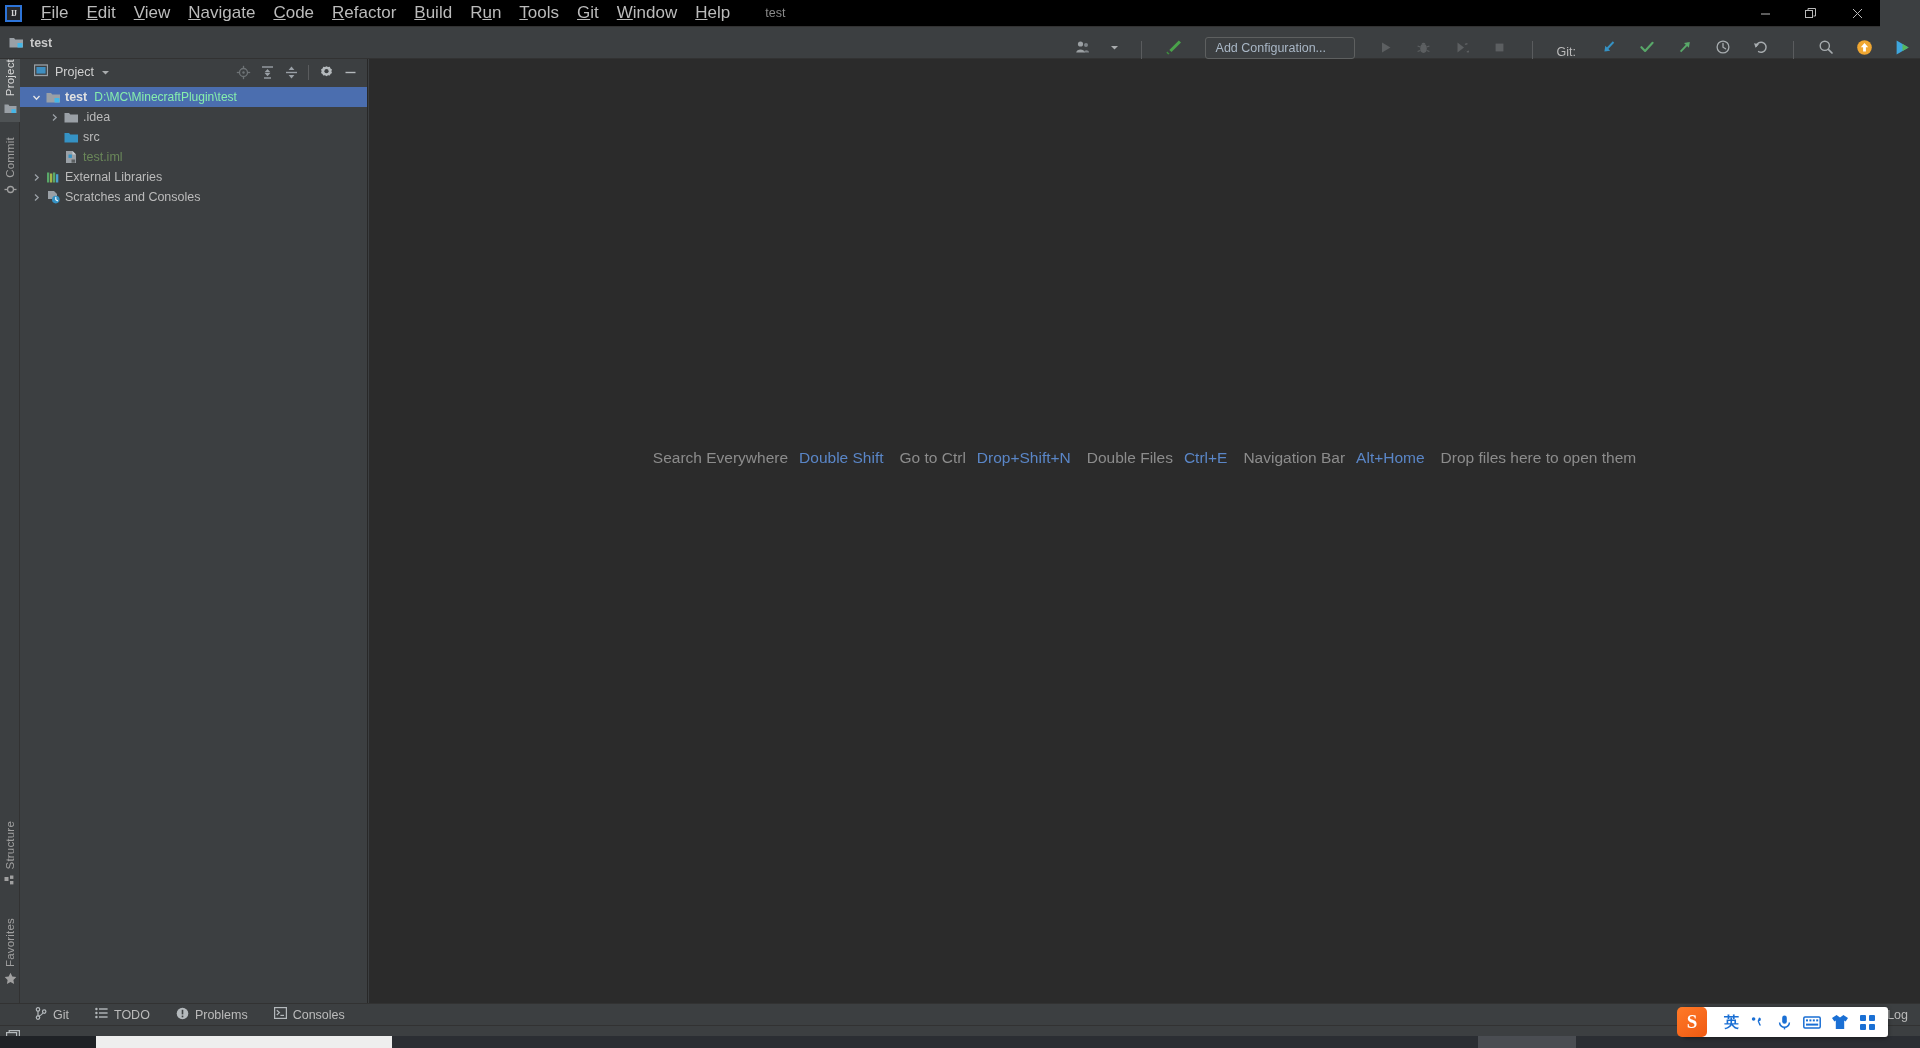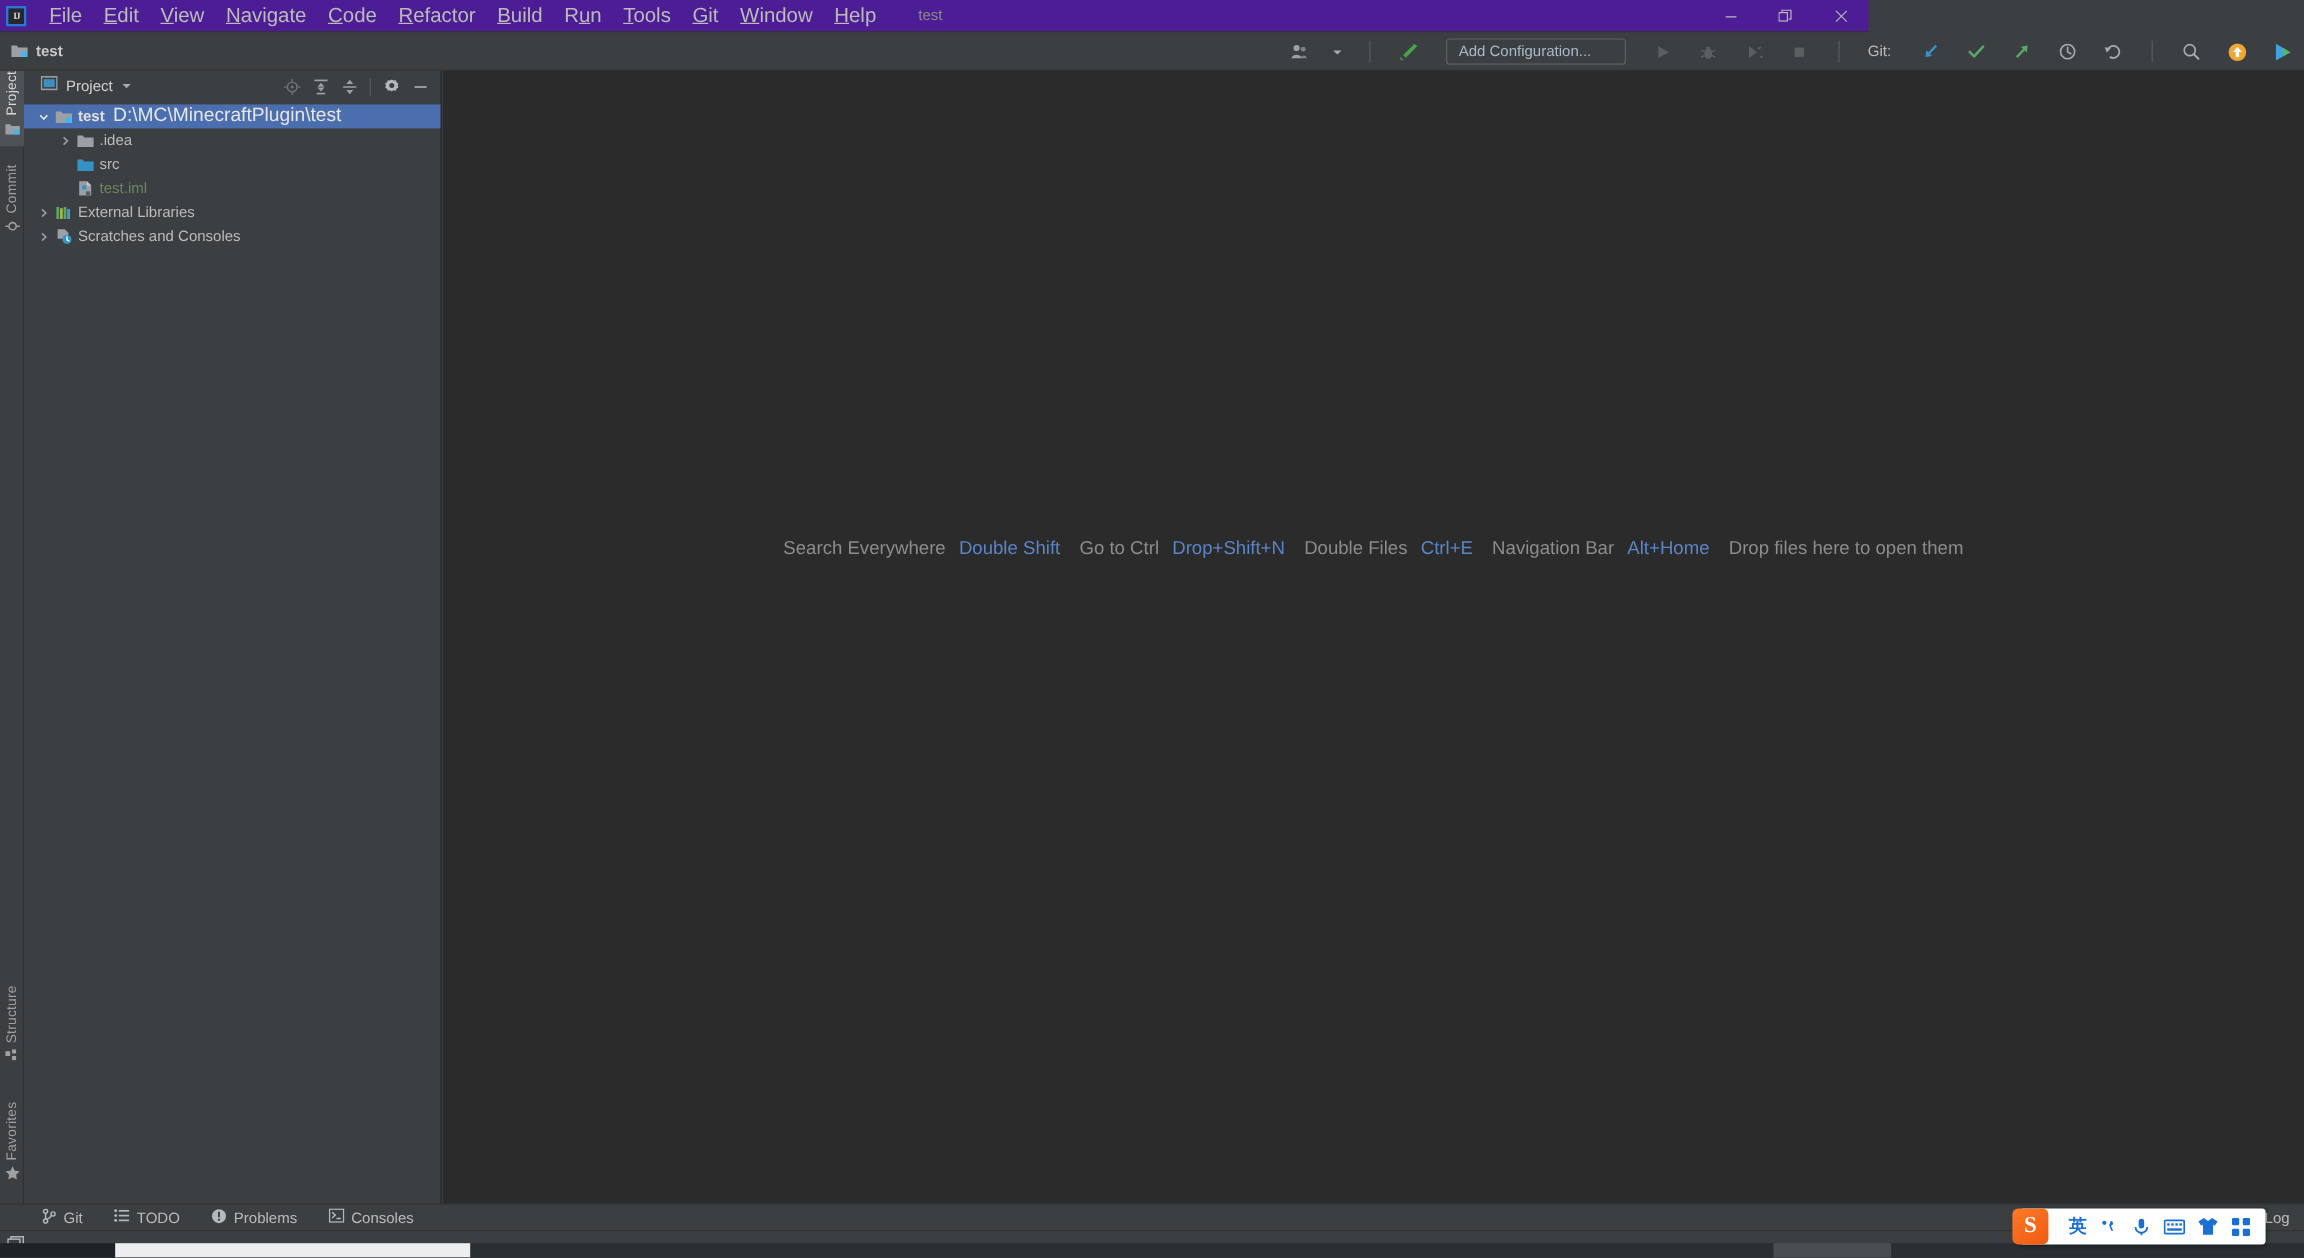--- a/index.html
+++ b/index.html
@@ -7,22 +7,22 @@
     width: 1920px; height: 1048px;
     background: #3c3f41;
     font-family: "Liberation Sans", sans-serif;
     overflow: hidden;
     -webkit-font-smoothing: antialiased;
   }
   .app { position: relative; width: 1920px; height: 1048px; background: #3c3f41; }
 
   
   .menubar {
-    position: absolute; left: 0; top: 0; width: 1557px; height: 27px;
-    background: #4c1d95; display: flex; align-items: center;
+    position: absolute; left: 0; top: 0; width: 1880px; height: 27px;
+    background: #000000; display: flex; align-items: center;
     border-bottom: 1px solid #323232;
   }
   .ij-logo {
     width: 17px; height: 17px; margin-left: 5px; margin-right: 10px;
     background: #27282b; border: 2px solid #2d74d8;
     display: flex; align-items: center; justify-content: center;
     font-size: 8px; font-weight: bold; color: #d6d6d6; letter-spacing: -1px;
     font-family: "Liberation Serif", serif;
   }
   .menu-item {
@@ -47,21 +47,21 @@
     position: absolute; left: 0; top: 27px; width: 1920px; height: 32px;
     background: #3c3f41; display: flex; align-items: center;
     border-bottom: 1px solid #323232;
   }
   .navpath { display: flex; align-items: center; padding-left: 9px; }
   .navpath .lbl {
     font-size: 12.5px; color: #c9c9c9; font-weight: bold; margin-left: 6px;
   }
   .tb-right {
     position: absolute; right: 6px; top: 0; height: 32px;
-    display: flex; align-items: center; gap: 14px;
+    display: flex; align-items: flex-end; gap: 14px;
   }
   .tb-btn {
     width: 24px; height: 24px; display: flex; align-items: center;
     justify-content: center; cursor: default; border-radius: 3px;
   }
   .tb-sep { width: 1px; height: 18px; background: #5a5c5e; margin: 0 6px; }
   .run-config {
     height: 22px; min-width: 150px; border: 1px solid #5e6060; border-radius: 3px;
     display: flex; align-items: center; padding: 0 10px; margin: 0 5px;
     font-size: 12.5px; color: #a9b7c6; background: transparent; cursor: default;
@@ -103,21 +103,21 @@
   .tree { padding-top: 2px; }
   .trow {
     height: 20px; display: flex; align-items: center; cursor: default;
     font-size: 12.5px; color: #bbbbbb; padding-right: 4px; white-space: nowrap;
   }
   .trow.sel { background: #4b6eaf; }
   .trow .arrow { width: 16px; display: flex; justify-content: center; flex: 0 0 16px; }
   .trow .tico { width: 18px; display: flex; justify-content: center; flex: 0 0 18px; }
   .trow .tname { margin-left: 3px; }
   .trow .tname.bold { font-weight: bold; color: #e0e0e0; }
-  .trow .tpath { margin-left: 7px; color: #e5e5e5; font-size: 16px; }
+  .trow .tpath { margin-left: 7px; color: #86efac; font-size: 12px; }
   .trow .tname.green { color: #6a8759; }
 
   
   .editor {
     position: absolute; left: 369px; top: 59px; right: 0; bottom: 45px;
     background: #2b2b2b;
   }
   .hints {
     position: absolute; left: 50%; top: 50%;
     transform: translate(-50%, -50%) translateY(-73px);

